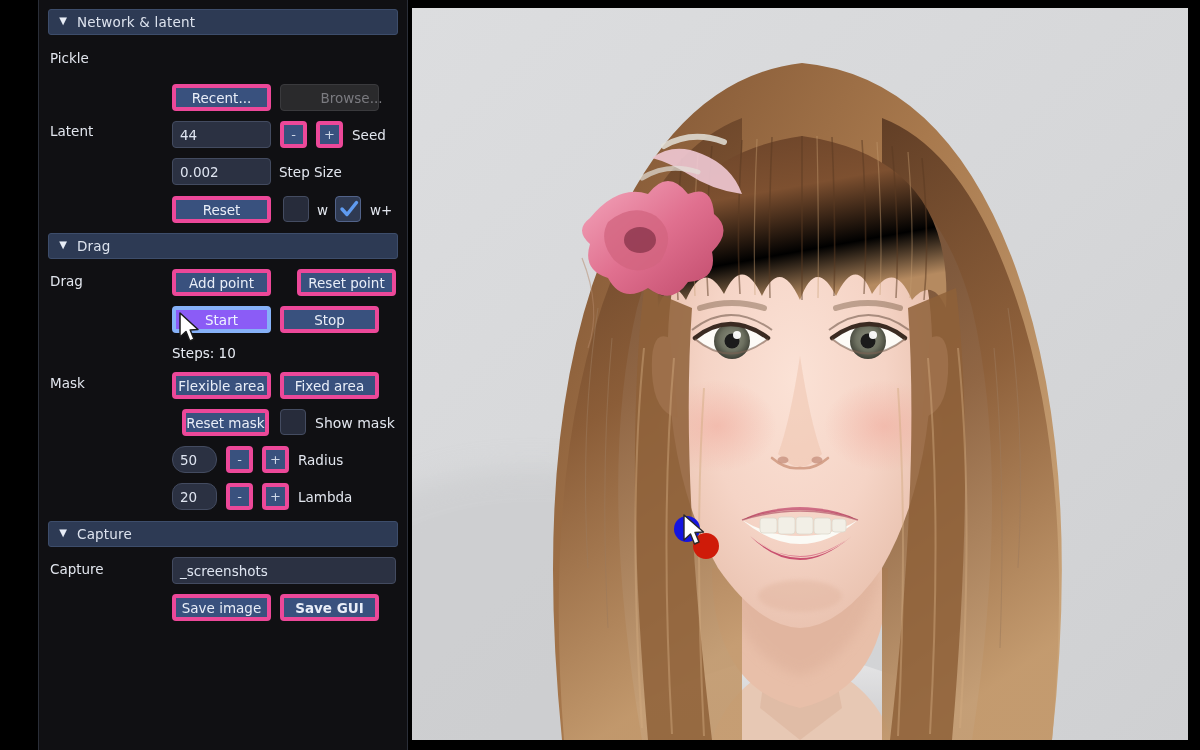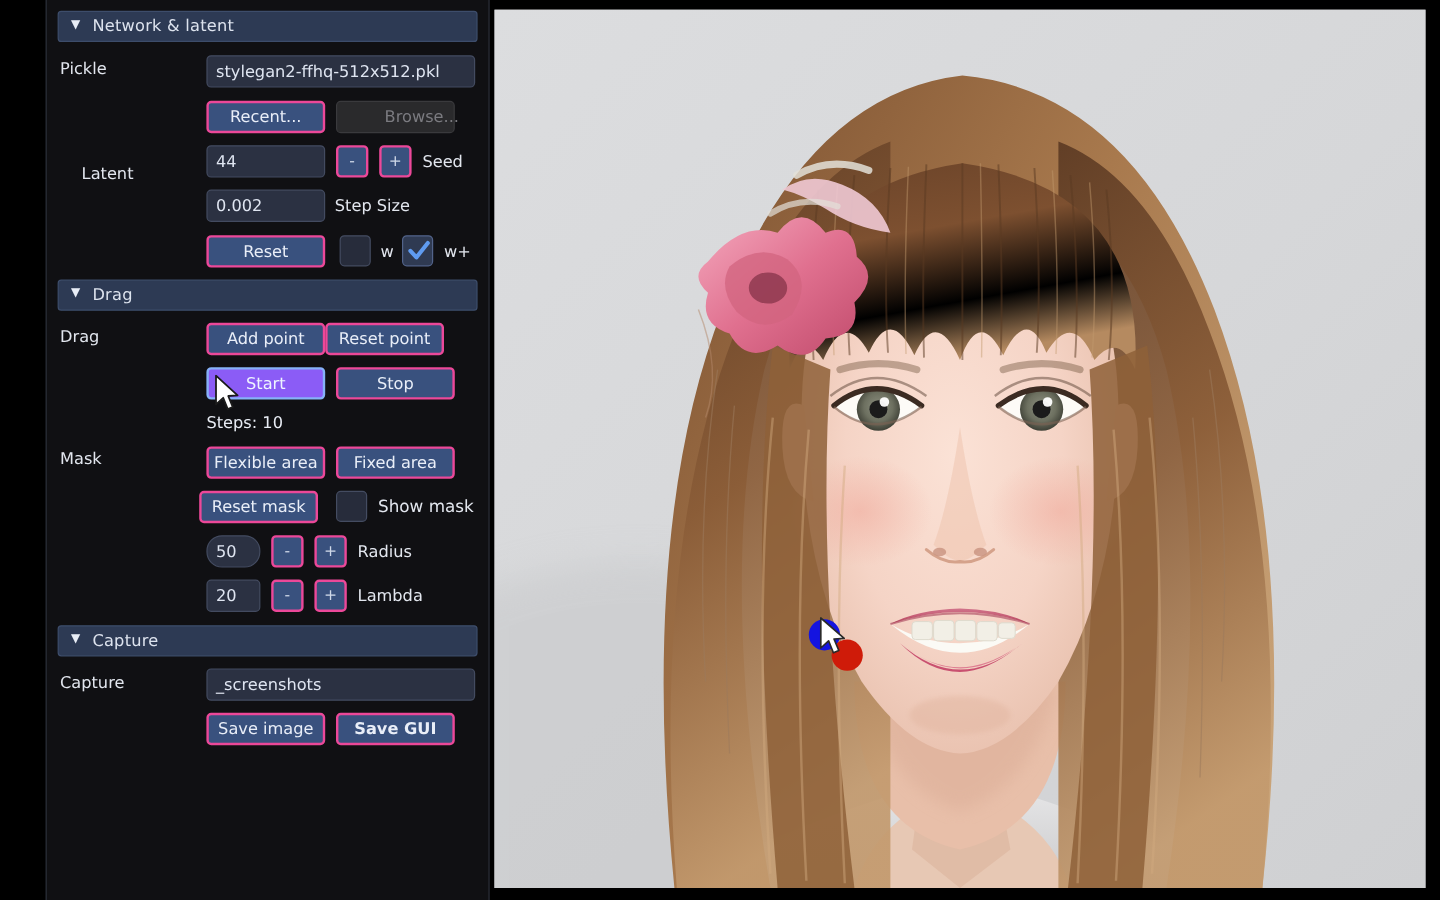--- a/index.html
+++ b/index.html
@@ -37,21 +37,21 @@
   .sec-header .sec-title{letter-spacing:.2px;}
 
   .row-label{
     position:absolute;color:#e2e6ee;font-size:13.5px;
     left:11px;white-space:nowrap;text-align:right;
   }
 
   .btn{
     position:absolute;box-sizing:border-box;
     background:#39517e;
-    border:2px solid #ec4899;
+    border:4px solid #ec4899;
     border-radius:4px;
     color:#e9eef8;font-size:13.5px;
     display:flex;align-items:center;justify-content:center;
     font-family:"DejaVu Sans","Liberation Sans",sans-serif;
     cursor:pointer;user-select:none;
   }
   .btn.hover{
     background:#8b5cf6;border-color:#86b1f8;color:#eef4ff;
   }
   .btn.disabled{
@@ -117,26 +117,25 @@
 <div id="app">
 
   <div id="panel">
 
     <div class="sec-header" style="top:9px;">
       <span class="caret">▼</span>
       <span class="sec-title">Network &amp; latent</span>
     </div>
 
     <div class="row-label" style="top:50px;">Pickle</div>
-    <div class="field" style="left:133px;top:46px;width:224px;height:27px;">stylegan2-ffhq-512x512.pkl</div>
 
     <div class="btn" style="left:133px;top:84px;width:99px;height:27px;">Recent...</div>
     <div class="btn disabled" style="left:241px;top:84px;width:99px;height:27px;">Browse...</div>
 
-    <div class="row-label" style="top:137px;margin-left:18px;">Latent</div>
+    <div class="row-label" style="top:123px;">Latent</div>
     <div class="field" style="left:133px;top:121px;width:99px;height:27px;">44</div>
     <div class="btn pm" style="left:241px;top:121px;width:27px;height:27px;">-</div>
     <div class="btn pm" style="left:277px;top:121px;width:27px;height:27px;">+</div>
     <div class="inline-label" style="left:313px;top:127px;">Seed</div>
 
     <div class="field" style="left:133px;top:158px;width:99px;height:27px;">0.002</div>
     <div class="inline-label" style="left:240px;top:164px;">Step Size</div>
 
     <div class="btn" style="left:133px;top:196px;width:99px;height:27px;">Reset</div>
     <div class="check" style="left:244px;top:196px;"></div>
@@ -148,41 +147,41 @@
     </div>
     <div class="inline-label" style="left:331px;top:202px;">w+</div>
 
     <div class="sec-header" style="top:233px;">
       <span class="caret">▼</span>
       <span class="sec-title">Drag</span>
     </div>
 
     <div class="row-label" style="top:273px;">Drag</div>
     <div class="btn" style="left:133px;top:269px;width:99px;height:27px;">Add point</div>
-    <div class="btn" style="left:232px;top:269px;width:99px;height:27px;">Reset point</div>
+    <div class="btn" style="left:258px;top:269px;width:99px;height:27px;">Reset point</div>
 
     <div class="btn hover" style="left:133px;top:306px;width:99px;height:27px;">Start</div>
     <div class="btn" style="left:241px;top:306px;width:99px;height:27px;">Stop</div>
 
     <div class="steps-text" style="left:133px;top:345px;">Steps: 10</div>
 
     <div class="row-label" style="top:375px;">Mask</div>
     <div class="btn" style="left:133px;top:372px;width:99px;height:27px;">Flexible area</div>
     <div class="btn" style="left:241px;top:372px;width:99px;height:27px;">Fixed area</div>
 
-    <div class="btn" style="left:127px;top:409px;width:99px;height:27px;">Reset mask</div>
+    <div class="btn" style="left:143px;top:409px;width:87px;height:27px;">Reset mask</div>
     <div class="check" style="left:241px;top:409px;"></div>
     <div class="chk-label" style="left:276px;top:415px;">Show mask</div>
 
     <div class="field" style="left:133px;top:446px;width:45px;height:27px;border-radius:13px;">50</div>
     <div class="btn pm" style="left:187px;top:446px;width:27px;height:27px;">-</div>
     <div class="btn pm" style="left:223px;top:446px;width:27px;height:27px;">+</div>
     <div class="inline-label" style="left:259px;top:452px;">Radius</div>
 
-    <div class="field" style="left:133px;top:483px;width:45px;height:27px;">20</div>
+    <div class="field" style="left:133px;top:483px;width:45px;height:27px;border-radius:10px;">20</div>
     <div class="btn pm" style="left:187px;top:483px;width:27px;height:27px;">-</div>
     <div class="btn pm" style="left:223px;top:483px;width:27px;height:27px;">+</div>
     <div class="inline-label" style="left:259px;top:489px;">Lambda</div>
 
     <div class="sec-header" style="top:521px;">
       <span class="caret">▼</span>
       <span class="sec-title">Capture</span>
     </div>
 
     <div class="row-label" style="top:561px;">Capture</div>

